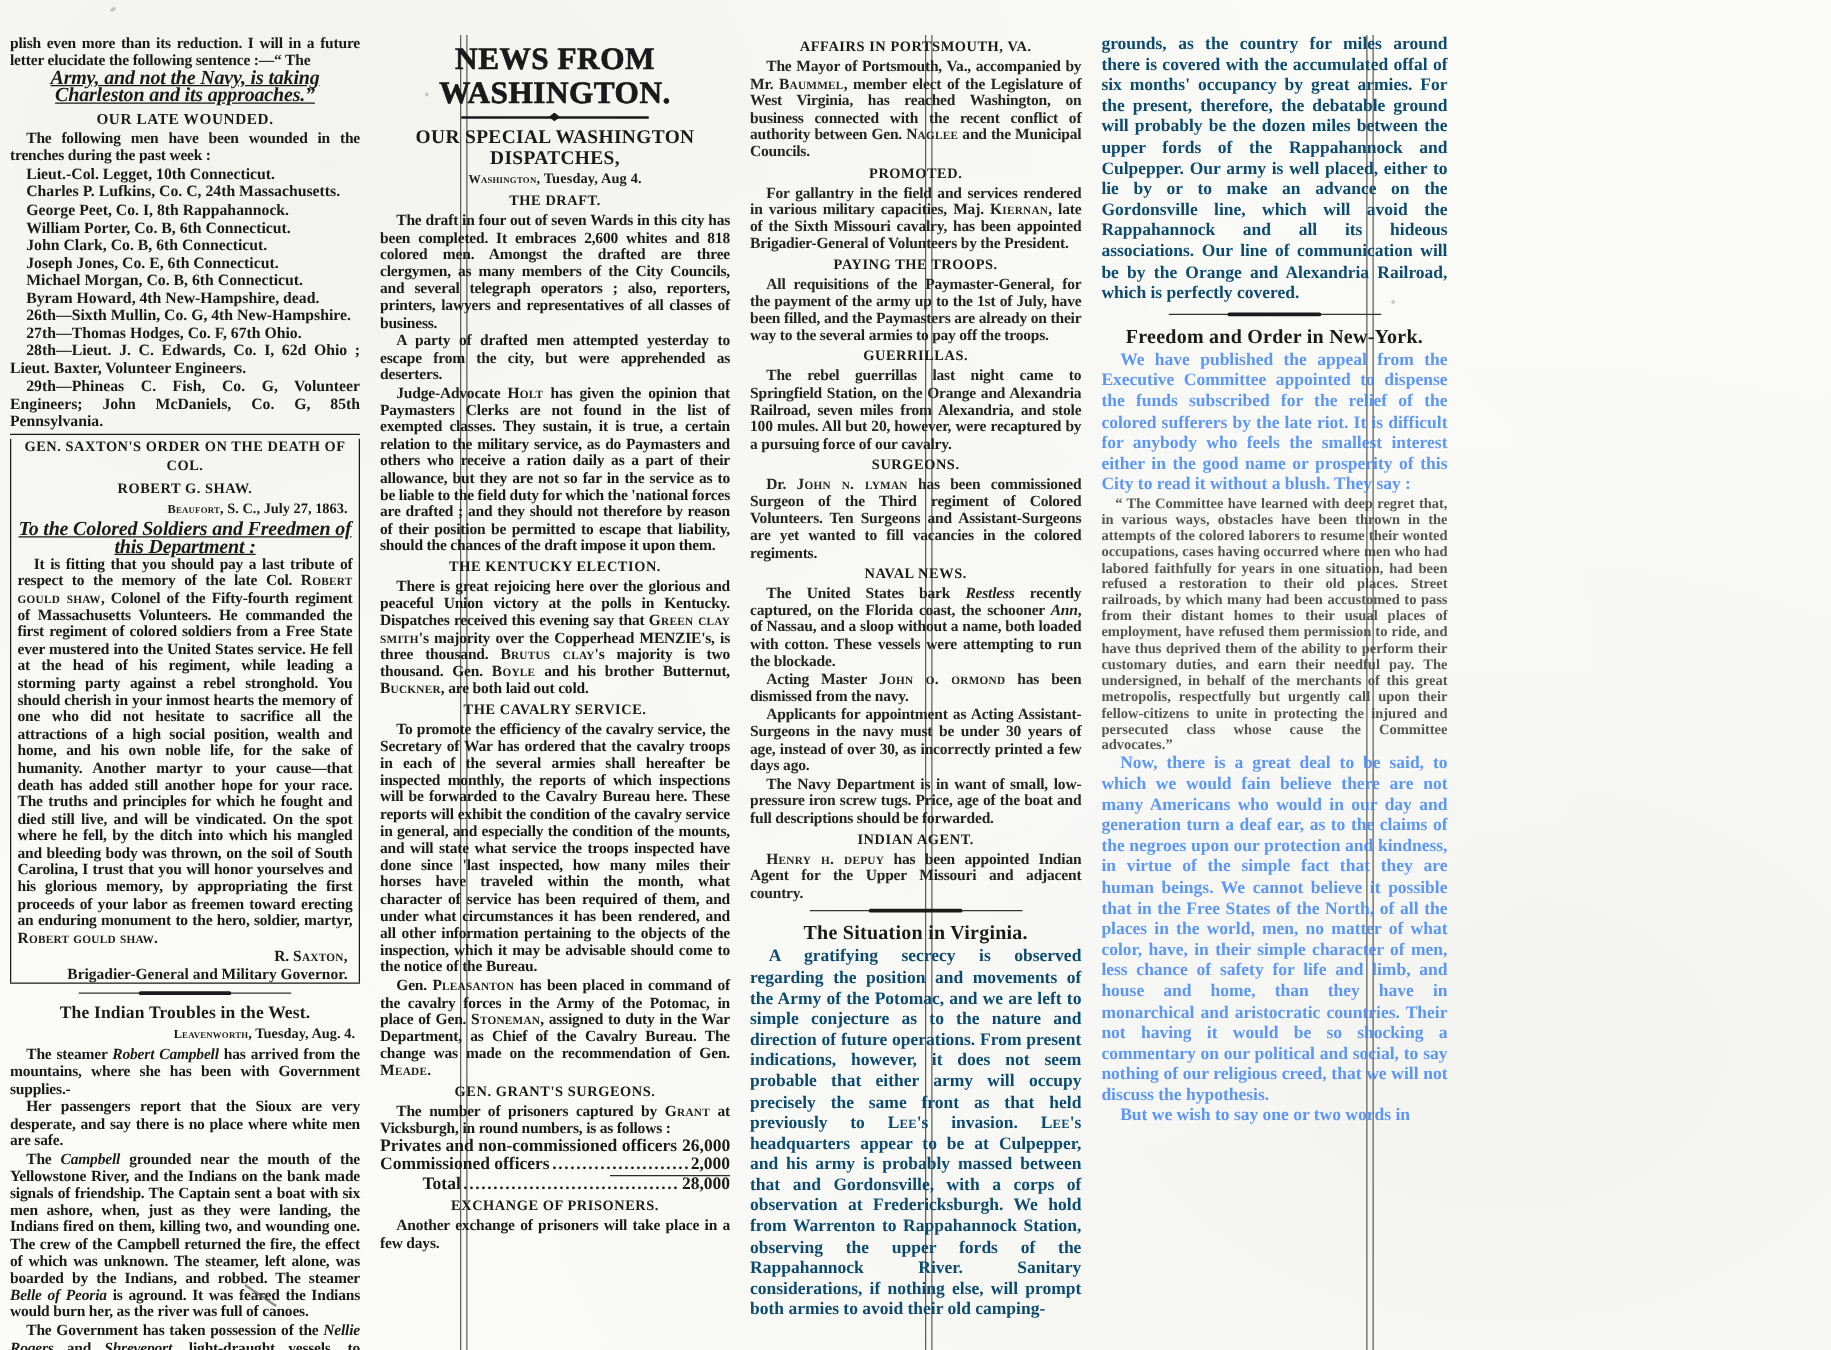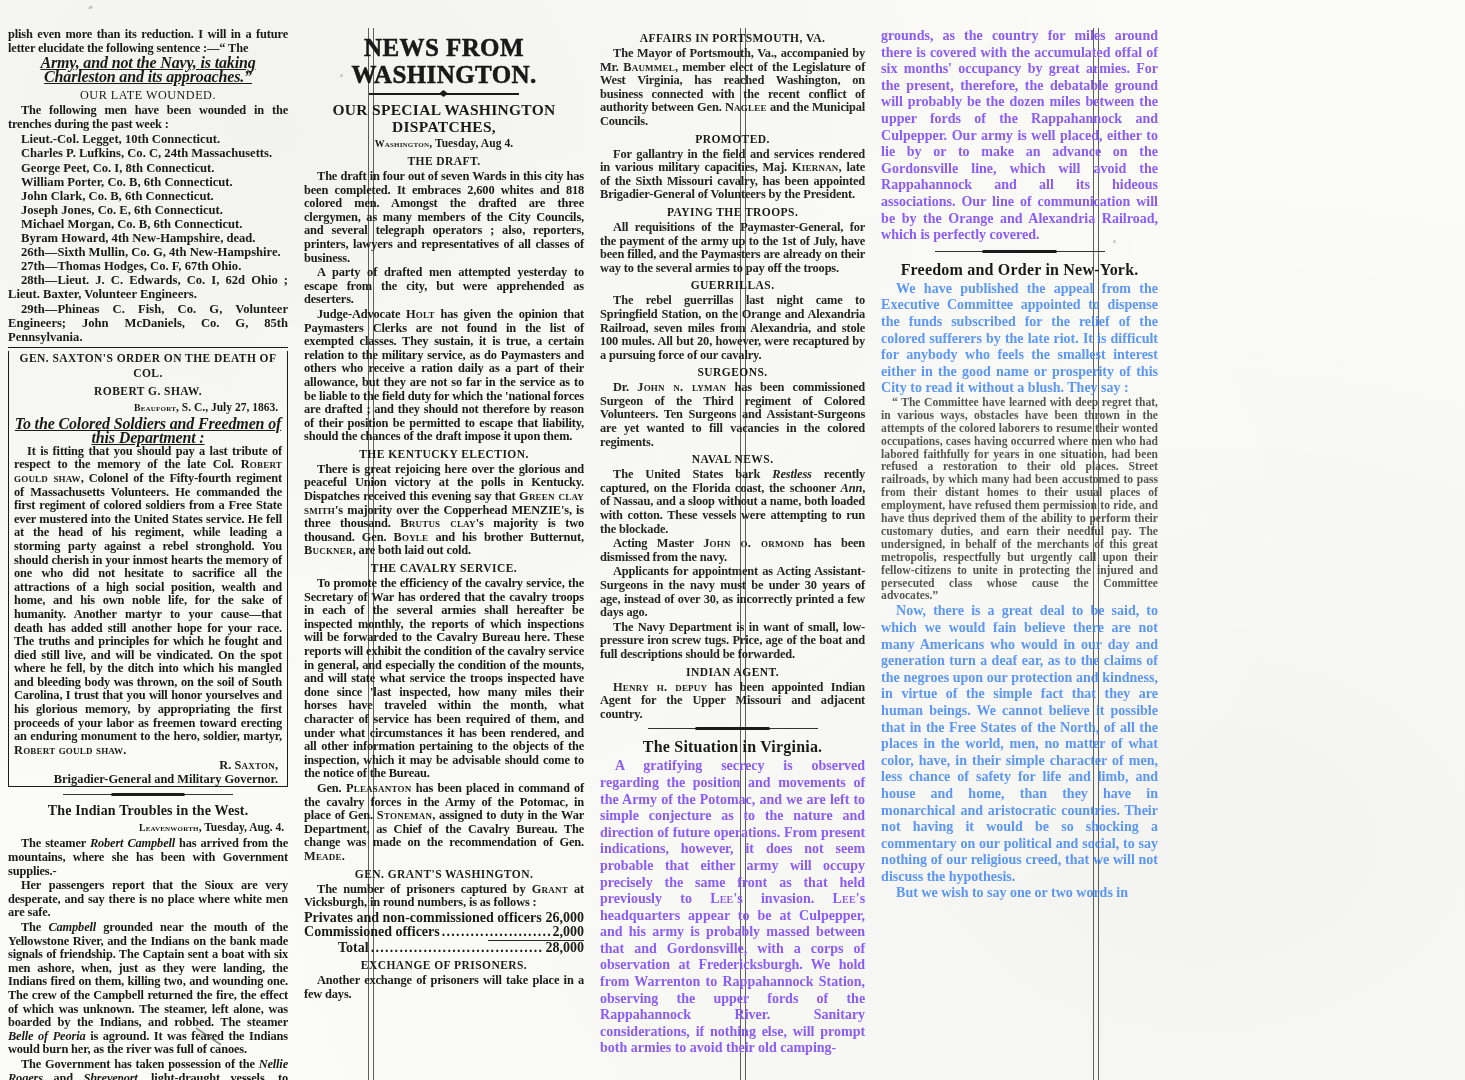--- a/index.html
+++ b/index.html
@@ -56,21 +56,21 @@
     letter-spacing:-.15px;
   }
   .body.ind{text-indent:13px;}
 
   
   .ed{
     font-family:"Liberation Serif", serif;
     font-size:14px;line-height:16.6px;
     text-align:justify;text-indent:15px;
     font-weight:700;
-    color:#8b5cf6;
+    color:#0c4a6e;
   }
   .ed.faded{color:#3b82f6;opacity:.82;}
   .quote{
     font-size:11.6px;line-height:12.9px;
     text-align:justify;text-indent:11px;
     font-weight:700;color:#3b3b3b;opacity:.86;
   }
 
   
   .c3 .body{color:#242424;}
@@ -104,21 +104,21 @@
   .dateline{
     font-weight:900;font-size:11.5px;line-height:14px;
     text-align:center;letter-spacing:.1px;margin:1px 0 2px;
   }
   .dateline .sc{font-size:9.8px;}
   .kicker{
     font-weight:900;font-size:11.5px;line-height:15px;
     text-align:center;letter-spacing:.45px;margin:3px 0 1px;
   }
   .kicker-l{
-    font-weight:400;font-size:12.2px;line-height:15px;
+    font-weight:700;font-size:12.2px;line-height:15px;
     text-align:center;letter-spacing:.5px;margin:4px 0 1px;
   }
   .secthead{
     font-weight:900;font-size:14px;line-height:17px;
     text-align:center;letter-spacing:.15px;margin:4px 0 1px;
   }
   .secthead-lg{
     font-weight:900;font-size:16px;line-height:19px;
     text-align:center;letter-spacing:.2px;margin:5px 0 2px;
   }
@@ -199,21 +199,21 @@
 
     <p class="body">plish even more than its reduction.  I will in a future letter  elucidate  the  following  sentence :—“ The</p>
     <p class="body italline"><i>Army, and not  the Navy, is taking Charleston and its approaches.</i>”</p>
 
     <div class="kicker-l">OUR LATE WOUNDED.</div>
 
     <p class="body ind">The  following  men  have  been  wounded in the trenches during the past week :</p>
 
     <p class="wlist">Lieut.-Col. Legget, 10th Connecticut.</p>
     <p class="wlist">Charles P. Lufkins, Co. C, 24th Massachusetts.</p>
-    <p class="wlist">George Peet, Co. I, 8th Connecticut.</p>
+    <p class="wlist">George Peet, Co. I, 8th Rappahannock.</p>
     <p class="wlist">William Porter, Co. B, 6th Connecticut.</p>
     <p class="wlist">John Clark, Co. B, 6th Connecticut.</p>
     <p class="wlist">Joseph Jones, Co. E, 6th Connecticut.</p>
     <p class="wlist">Michael Morgan, Co. B, 6th Connecticut.</p>
     <p class="wlist">Byram Howard, 4th New-Hampshire, dead.</p>
     <p class="wlist">26th—Sixth Mullin, Co. G, 4th New-Hampshire.</p>
     <p class="wlist">27th—Thomas Hodges, Co. F, 67th Ohio.</p>
     <p class="wlist">28th—Lieut. J. C. Edwards, Co. I, 62d Ohio ; Lieut. Baxter, Volunteer Engineers.</p>
     <p class="wlist">29th—Phineas C. Fish, Co. G, Volunteer Engineers; John McDaniels, Co. G, 85th Pennsylvania.</p>
 
@@ -253,21 +253,21 @@
     <p class="body ind">A party of drafted men attempted yesterday to escape from  the city, but were  apprehended as deserters.</p>
     <p class="body ind">Judge-Advocate <span class="sc">Holt</span> has  given the opinion that Paymasters Clerks are not found in  the  list of exempted classes.  They sustain, it is true, a certain relation to the military service, as do Paymasters and others who receive a ration daily as a  part of their allowance, but they are not  so far in the service as to be liable to the field duty for which the 'national forces are drafted ; and they should not therefore by reason of their position be permitted to escape that liability, should the chances of  the draft impose it upon them.</p>
 
     <div class="kicker">THE KENTUCKY ELECTION.</div>
     <p class="body ind">There is great rejoicing here over the glorious and peaceful Union victory at the polls in Kentucky.  Dispatches received this evening say that <span class="sc">Green clay smith</span>'s majority over the Copperhead MENZIE's, is three thousand.  <span class="sc">Brutus clay</span>'s majority is two thousand.  Gen. <span class="sc">Boyle</span> and his brother Butternut, <span class="sc">Buckner</span>, are both laid out cold.</p>
 
     <div class="kicker">THE CAVALRY SERVICE.</div>
     <p class="body ind">To promote the efficiency of the cavalry service, the Secretary of War has ordered that the cavalry troops in each of the several armies shall hereafter be inspected monthly, the reports of which inspections will be forwarded to the Cavalry Bureau here.  These reports will exhibit the condition of the cavalry service  in  general,  and  especially  the  condition  of  the  mounts,  and  will  state  what service  the  troops  inspected  have  done  since 'last inspected, how many miles their horses have traveled within the month, what character of service has been required of them, and  under what circumstances it has been rendered, and all other information pertaining to the objects of the inspection, which it may be advisable should come to the notice of the Bureau.</p>
     <p class="body ind">Gen. <span class="sc">Pleasanton</span> has  been placed  in command of the cavalry forces in the Army of  the  Potomac, in place of  Gen. <span class="sc">Stoneman</span>, assigned to duty in the War Department, as Chief of  the Cavalry Bureau.  The change was made on  the  recommendation  of Gen. <span class="sc">Meade</span>.</p>
 
-    <div class="kicker">GEN. GRANT'S WASHINGTON.</div>
+    <div class="kicker">GEN. GRANT'S SURGEONS.</div>
     <p class="body ind">The number of  prisoners  captured  by <span class="sc">Grant</span> at Vicksburgh, in round numbers, is as follows :</p>
 
     <div class="tblrow">
       <span class="lbl">Privates and non-commissioned officers</span>
       <span class="dots">..........................................................</span>
       <span class="num">26,000</span>
     </div>
     <div class="tblrow">
       <span class="lbl">Commissioned officers</span>
       <span class="dots">..........................................................</span>

